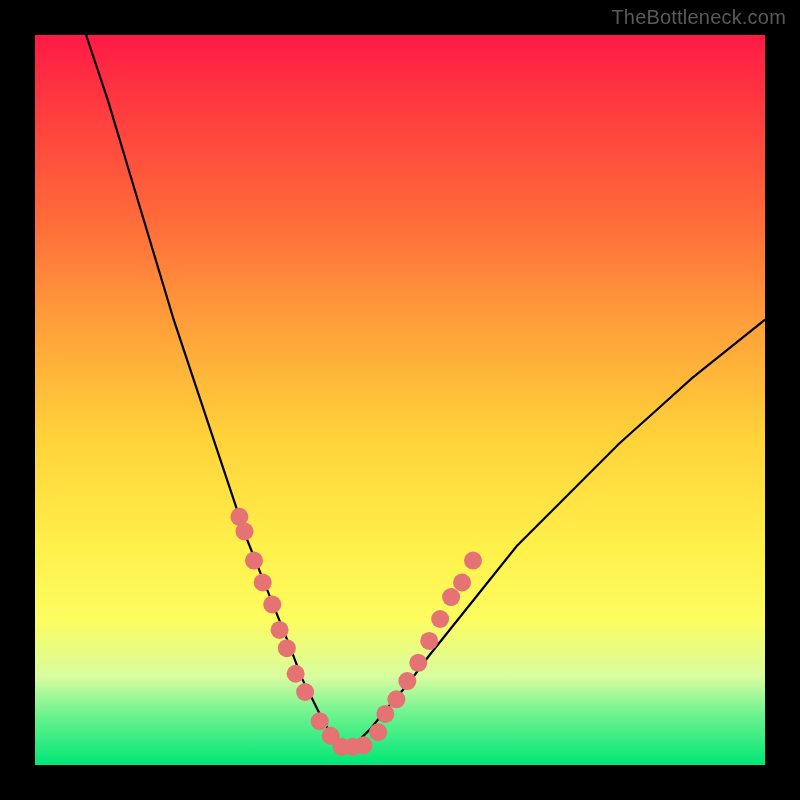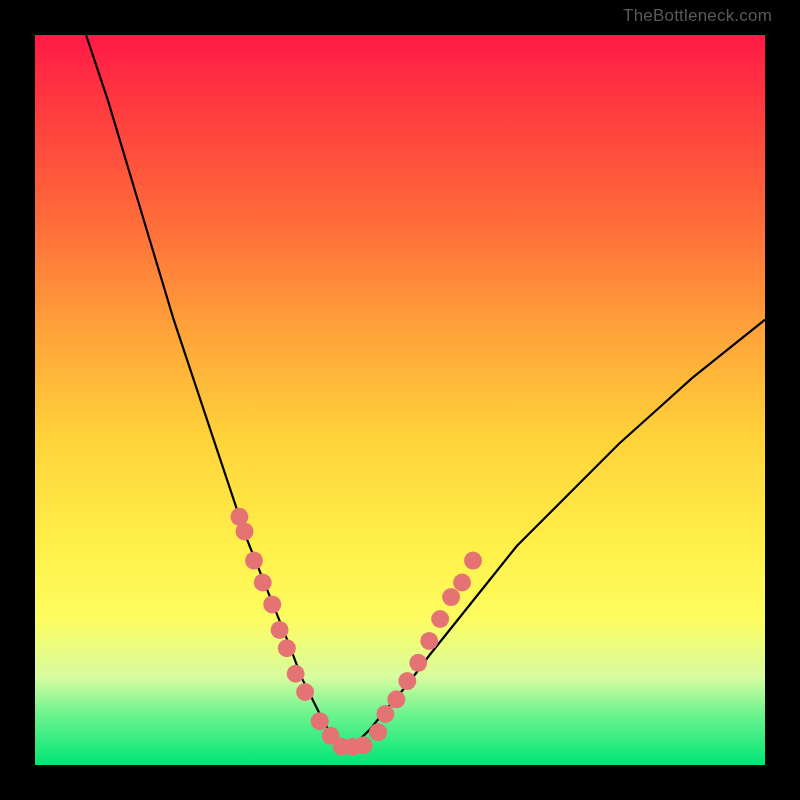--- a/index.html
+++ b/index.html
@@ -35,23 +35,23 @@
       #fff04a 70%,
       #fdfd60 80%,
       #d7fca0 88%,
       #6ef38f 93%,
       #00e676 100%
     );
   }
   .watermark {
     position: absolute;
     top: 6px;
-    right: 28px;
+    right: 14px;
     color: #595959;
-    font-size: 17px;
+    font-size: 20px;
     font-weight: 400;
     letter-spacing: 0.2px;
     user-select: none;
     text-align: right;
   }
   svg.curve {
     position: absolute;
     top: 0;
     left: 0;
     width: 730px;

